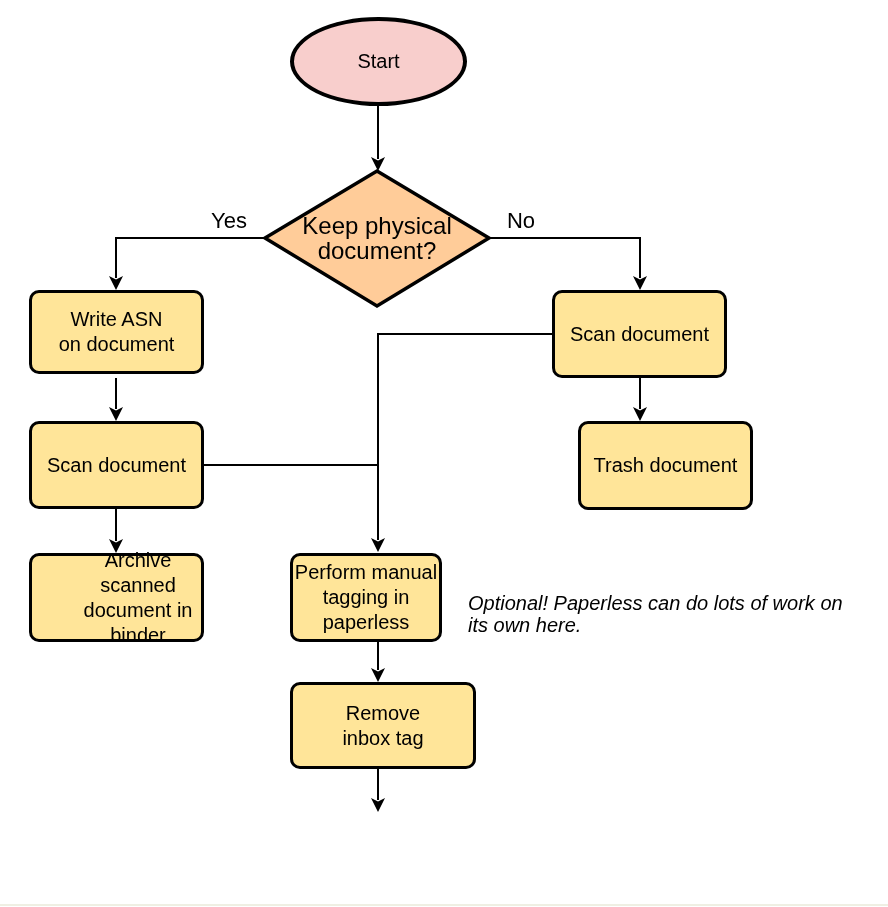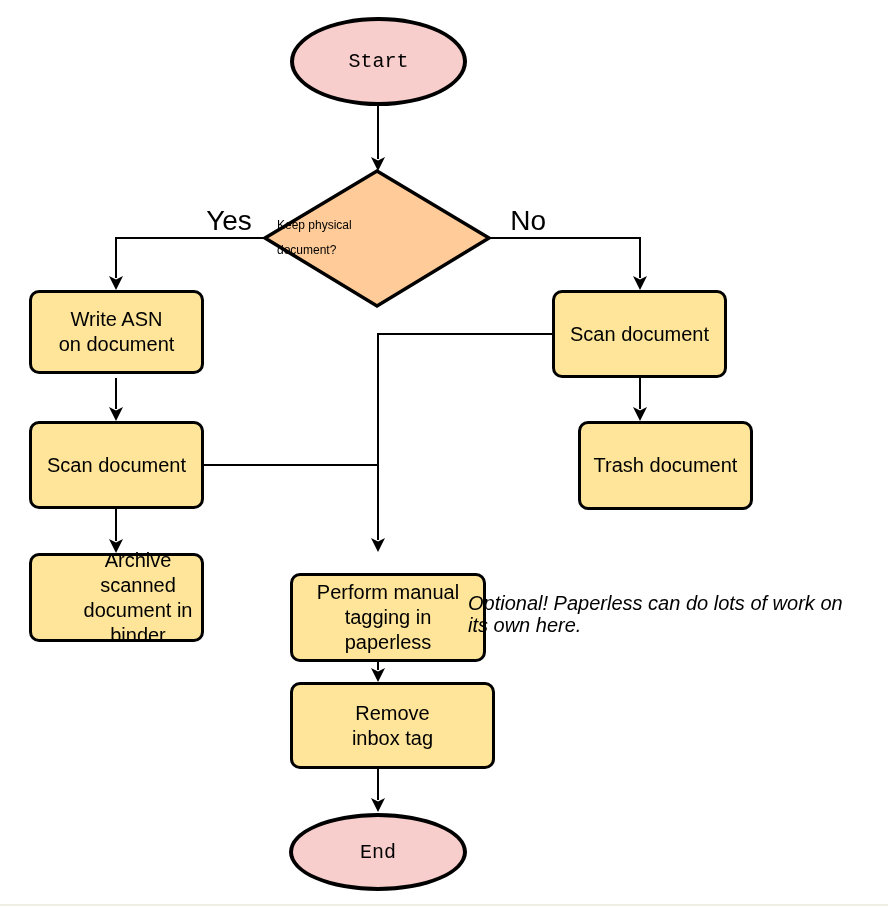--- a/index.html
+++ b/index.html
@@ -25,36 +25,36 @@
     justify-content: center;
     text-align: center;
     font-size: 20px;
     line-height: 25px;
     white-space: pre-line;
   }
   .terminator {
     background: #f8cecc;
     border: 4px solid #000000;
     border-radius: 50%;
-    font-family: Liberation Mono, monospace;
   }
   .process {
     background: #ffe599;
     border: 3px solid #000000;
     border-radius: 10px;
   }
   .decision-text {
     position: absolute;
-    font-size: 12px;
+    font-size: 24px;
     line-height: 25px;
+    text-align: center;
     white-space: pre-line;
   }
   .edge-label {
     position: absolute;
-    font-size: 28px;
+    font-size: 22px;
     line-height: 20px;
     text-align: center;
   }
   .annotation {
     position: absolute;
     font-size: 20px;
     line-height: 22px;
     font-style: italic;
     white-space: pre-line;
     text-align: left;
@@ -125,41 +125,40 @@
     </g>
   </svg>
 
   <div class="node terminator" style="left:290px; top:17px; width:177px; height:89px;">Start</div>
 
   <div class="decision-text" style="left:277px; top:213px; width:200px;">Keep physical
 document?</div>
 
   <div class="edge-label" style="left:204px; top:211px; width:50px;">Yes</div>
 
-  <div class="edge-label" style="left:496px; top:211px; width:50px;text-align:right;">No</div>
+  <div class="edge-label" style="left:496px; top:211px; width:50px;">No</div>
 
   <div class="node process" style="left:29px; top:290px; width:175px; height:84px;">Write ASN
 on document</div>
 
   <div class="node process" style="left:29px; top:421px; width:175px; height:88px;">Scan document</div>
 
   <div class="node process" style="left:29px; top:553px; width:175px; height:89px;padding-left:43px;">Archive scanned
 document in
 binder</div>
 
   <div class="node process" style="left:552px; top:290px; width:175px; height:88px;">Scan document</div>
 
   <div class="node process" style="left:552px; top:421px; width:175px; height:89px;margin-left:26px;">Trash document</div>
 
-  <div class="node process" style="left:290px; top:553px; width:196px; height:89px;margin-top:20px;">Perform manual
+  <div class="node process" style="left:290px; top:553px; width:152px; height:89px;">Perform manual
 tagging in
 paperless</div>
 
   <div class="annotation" style="left:468px; top:592px; width:400px;">Optional! Paperless can do lots of work on
 its own here.</div>
 
-  <div class="node process" style="left:290px; top:682px; width:205px; height:87px;">Remove
+  <div class="node process" style="left:290px; top:682px; width:186px; height:87px;">Remove
 inbox tag</div>
 
-  <div class="node terminator" style="left:289px; top:813px; width:178px; height:78px;">End</div>
 
   <div class="bottom-edge"></div>
 </div>
 
 </body></html>

